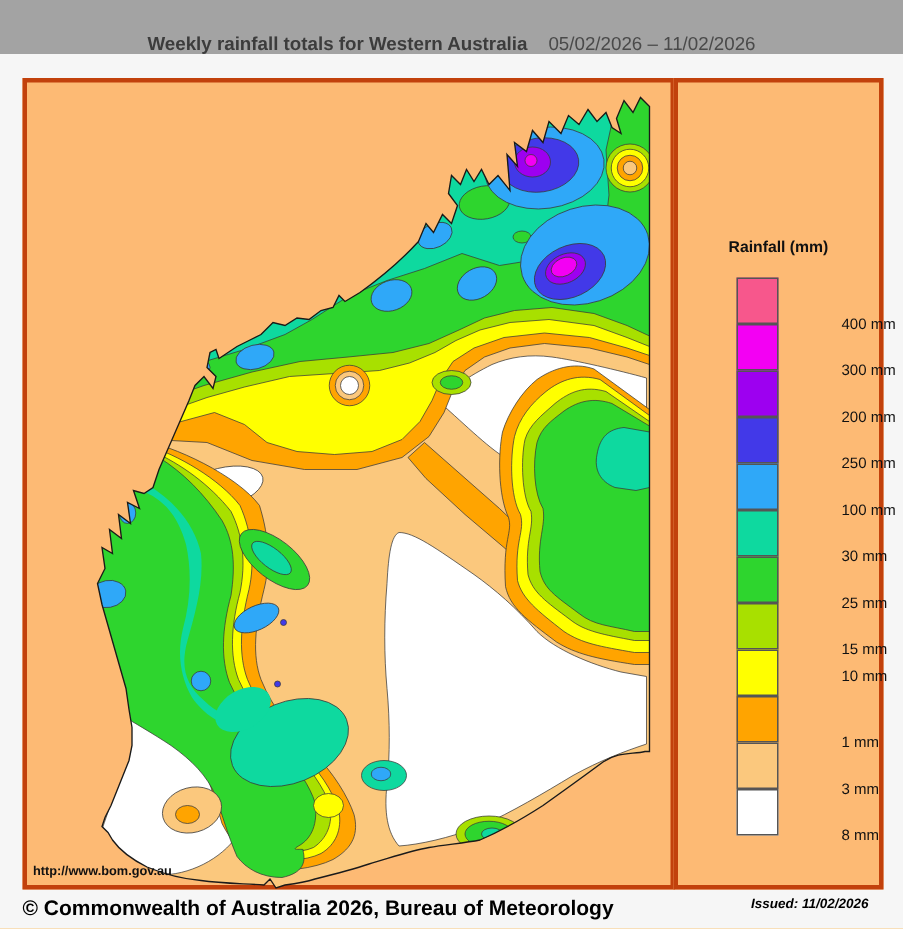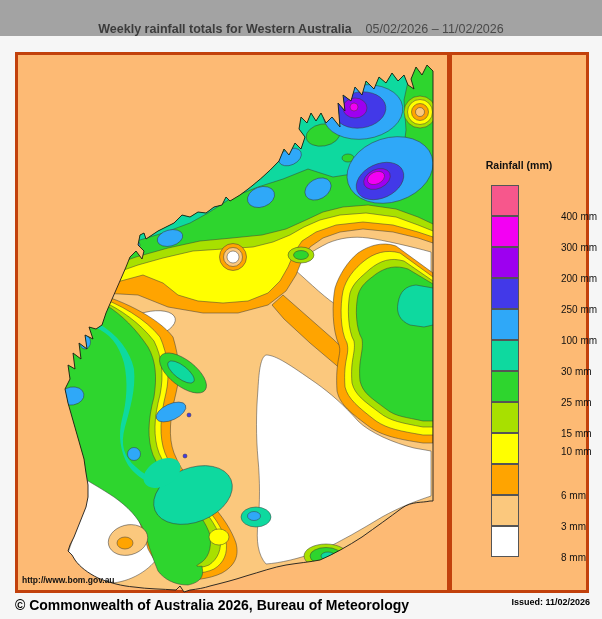--- a/index.html
+++ b/index.html
@@ -28,21 +28,21 @@
     position:absolute;left:39px;width:28px;height:31px;
     border:1px solid #555;box-sizing:border-box;margin-top:-1px;
   }
   .swatch-label{
     position:absolute;left:77px;font-size:10px;font-weight:normal;color:#111;white-space:nowrap;margin-left:32px;
   }
   .footer-copy{
     position:absolute;left:15px;top:597px;font-size:14px;font-weight:bold;color:#000;
   }
   .footer-issued{
-    position:absolute;right:12px;top:597px;font-size:9px;font-weight:bold;color:#000;
+    position:absolute;right:23px;top:597px;font-size:9px;font-weight:bold;color:#000;font-style:italic;
   }
   svg .contour{stroke:#3a3a3a;stroke-width:0.5;}
   svg .nostroke{stroke:none;}
 </style>
 </head>
 <body>
 
 <div class="header">
   <span class="title">Weekly rainfall totals for Western Australia</span>
   <span class="dates">05/02/2026 – 11/02/2026</span>
@@ -231,21 +231,21 @@
       <div class="swatch-label" style="top: 280px;">100 mm</div>
       <div class="swatch" style="top: 286px; background: rgb(14, 217, 159);"></div>
       <div class="swatch-label" style="top: 311px;">30 mm</div>
       <div class="swatch" style="top: 317px; background: rgb(46, 213, 46);"></div>
       <div class="swatch-label" style="top: 342px;">25 mm</div>
       <div class="swatch" style="top: 348px; background: rgb(168, 224, 0);"></div>
       <div class="swatch-label" style="top: 373px;">15 mm</div>
       <div class="swatch" style="top: 379px; background: rgb(255, 255, 0);"></div>
       <div class="swatch-label" style="top: 391px;">10 mm</div>
       <div class="swatch" style="top: 410px; background: rgb(255, 164, 0);"></div>
-      <div class="swatch-label" style="top: 435px;">6 mm</div>
+      <div class="swatch-label" style="top: 435px;">1 mm</div>
       <div class="swatch" style="top: 441px; background: rgb(251, 200, 125);"></div>
       <div class="swatch-label" style="top: 466px;">3 mm</div>
       <div class="swatch" style="top: 472px; background: rgb(255, 255, 255);"></div>
       <div class="swatch-label" style="top: 497px;">8 mm</div>
     </div>
 </div>
 
 <div class="footer-copy">© Commonwealth of Australia 2026, Bureau of Meteorology</div>
 <div class="footer-issued">Issued: 11/02/2026</div>
 

